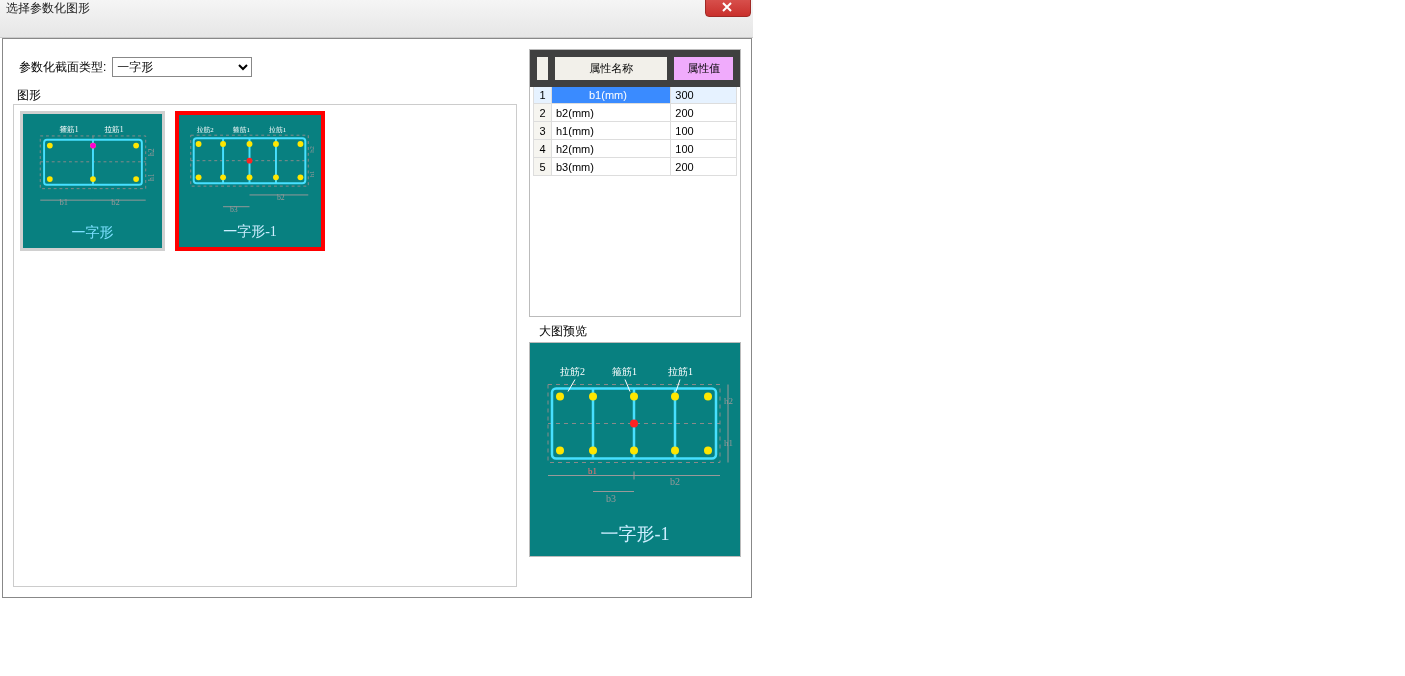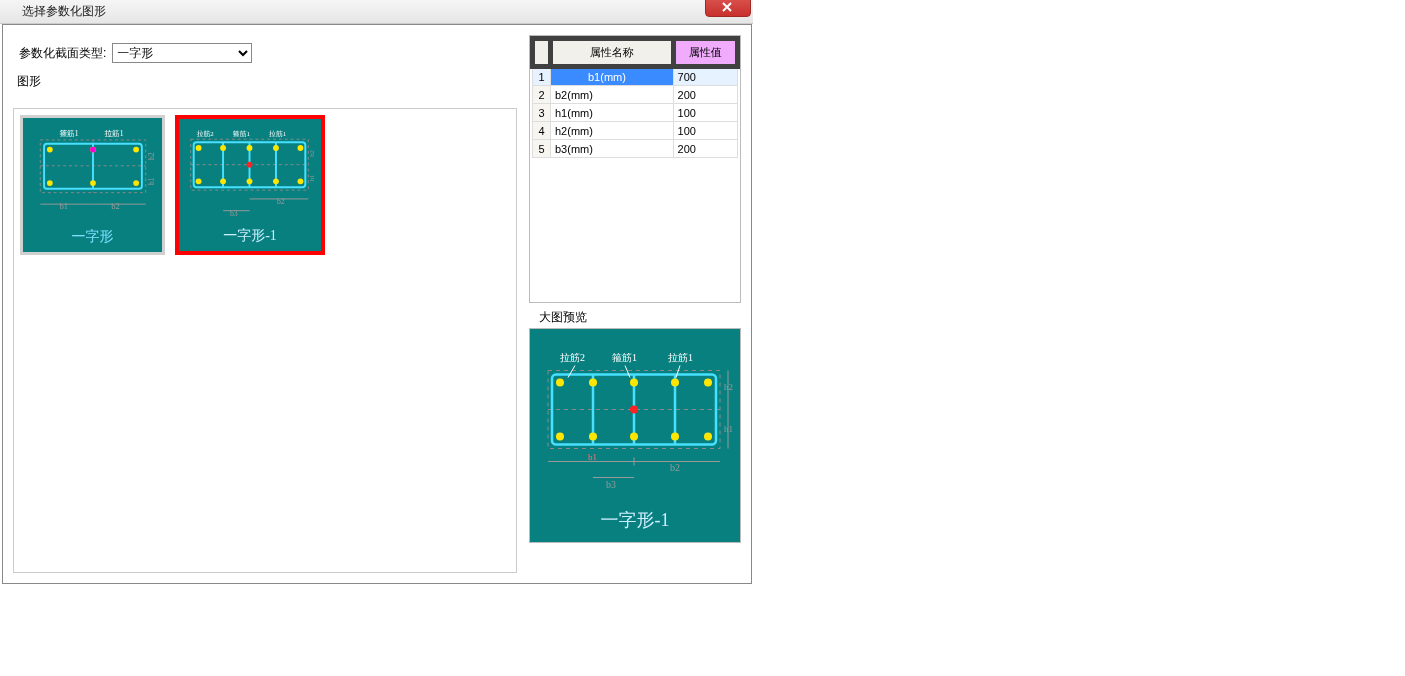--- a/index.html
+++ b/index.html
@@ -5,27 +5,26 @@
   * { box-sizing: border-box; margin: 0; padding: 0; }
   body {
     font-family: "Microsoft YaHei", SimSun, Arial, sans-serif;
     font-size: 12px;
     background: #fff;
     width: 1405px;
     height: 676px;
     overflow: hidden;
   }
   .title-bar {
-    height: 24px;
+    height: 38px;
     background: linear-gradient(#f5f5f5,#e6e6e6);
     border-bottom: 1px solid #ccc;
     display: flex;
-    align-items: center;
     position: relative;
-    padding-left: 22px;
+    padding-left: 6px;
     font-size: 12px;
     width: 753px;
   }
   .title-text { color: #222; }
   .close-btn {
     position: absolute;
     right: 2px;
     top: -3px;
     width: 46px;
     height: 20px;
@@ -49,21 +48,21 @@
     display: flex;
     gap: 12px;
   }
   .left-col { flex: 1; display: flex; flex-direction: column; }
   .right-col { width: 212px; display: flex; flex-direction: column; }
   .type-row { display:flex; align-items:center; gap:6px; margin: 8px 0 10px 6px; }
   .type-row select {
     width: 140px; height: 20px; font-size: 12px;
     border: 1px solid #888; background: #fff;
   }
-  .group-label { margin: 0 0 18px 4px; }
+  .group-label { margin: 0 0 0 4px; }
   .shapes-box {
     border: 1px solid #ccc;
     flex: 1;
     padding: 6px;
     display: flex;
     gap: 10px;
     align-items: flex-start;
   }
   .thumb {
     width: 145px; height: 140px;
@@ -83,21 +82,21 @@
   svg text { font-family: SimSun, serif; }
 
   .prop-table {
     border: 1px solid #bbb;
     border-collapse: collapse;
     width: 100%;
     font-size: 11px;
   }
   .prop-table th {
     background: #f2f0ea;
-    border: 5px solid #404040;
+    border: 7px solid #404040;
     padding: 4px 2px;
     font-weight: normal;
   }
   .prop-table th.val-col { background: #f0abfc; }
   .prop-table td {
     border: 1px solid #ddd;
     padding: 2px 4px;
     height: 18px;
   }
   .prop-table td.idx { text-align:center; width: 18px; background:#f6f5f0; }
@@ -210,21 +209,21 @@
           <tr>
             <th></th>
             <th>属性名称</th>
             <th class="val-col">属性值</th>
           </tr>
         </thead>
         <tbody>
           <tr class="sel">
             <td class="idx">1</td>
             <td class="name-cell">b1(mm)</td>
-            <td>700</td>
+            <td>300</td>
           </tr>
           <tr>
             <td class="idx">2</td>
             <td>b2(mm)</td>
             <td>200</td>
           </tr>
           <tr>
             <td class="idx">3</td>
             <td>h1(mm)</td>
             <td>100</td>

